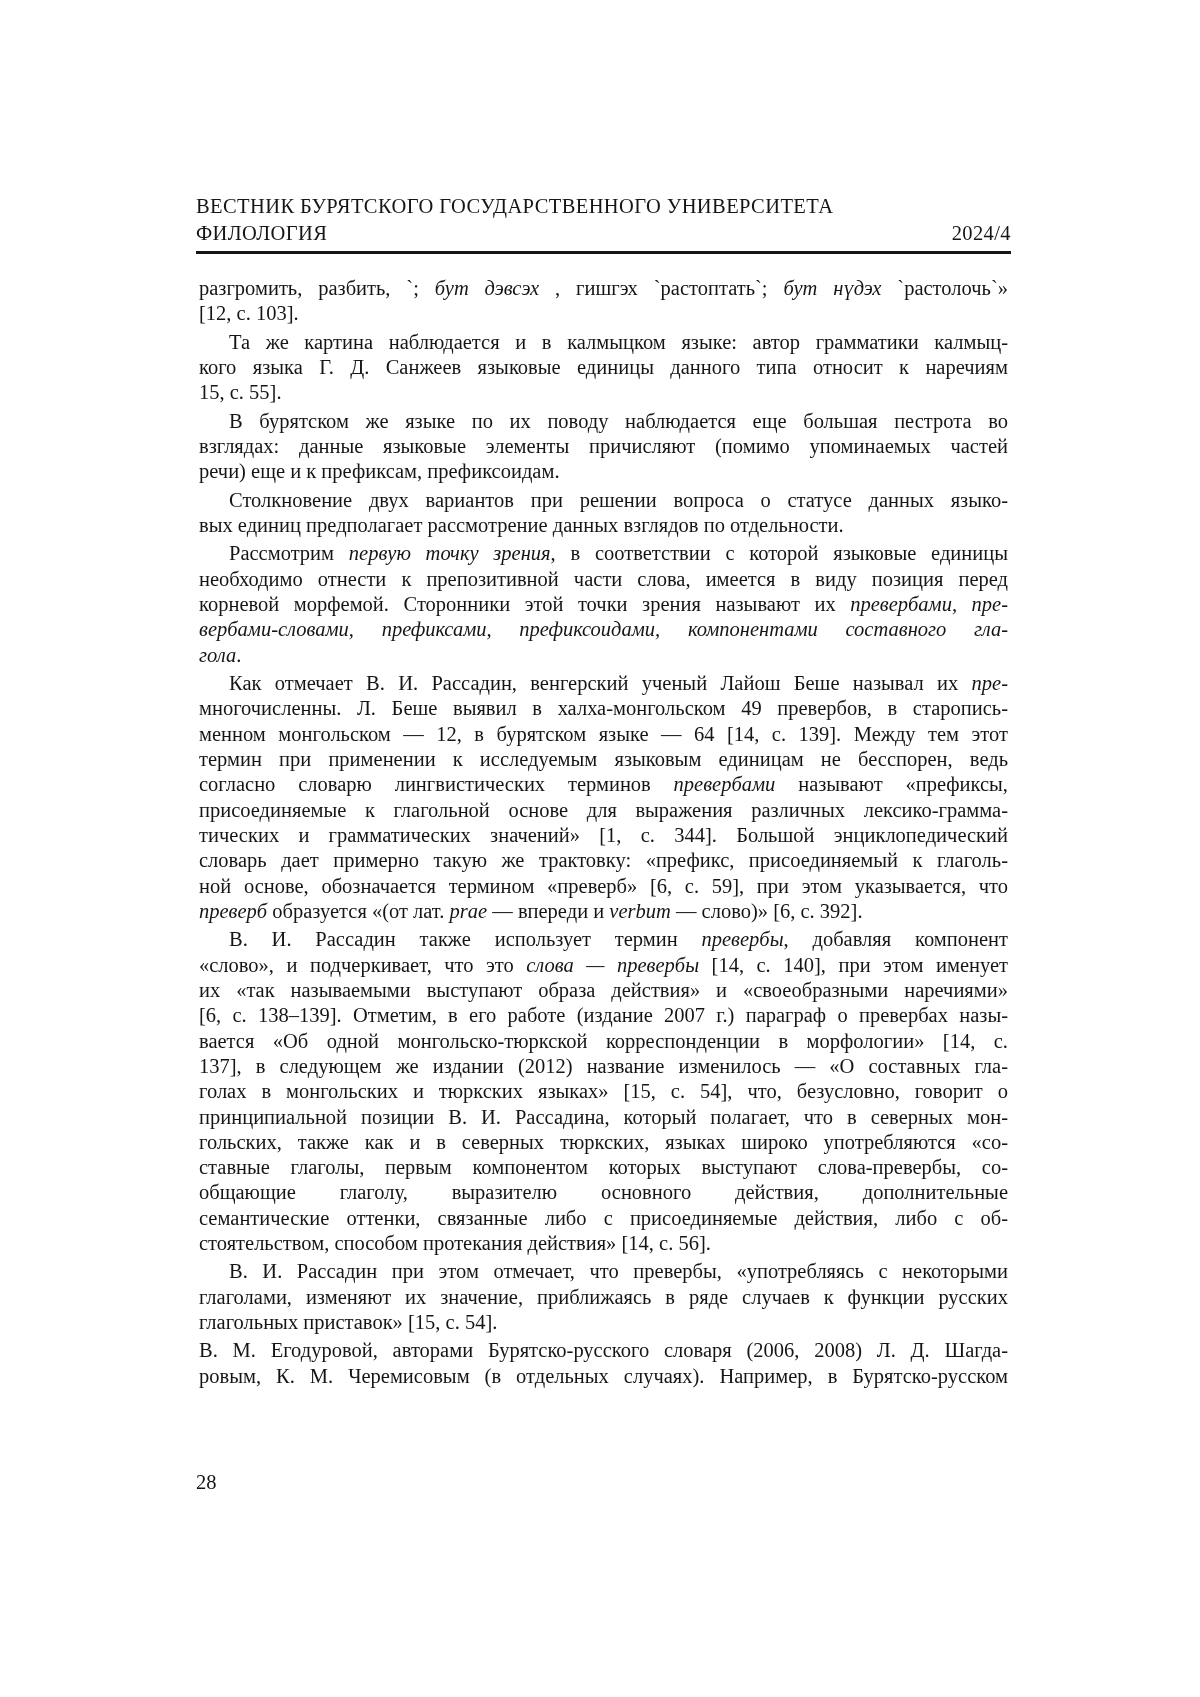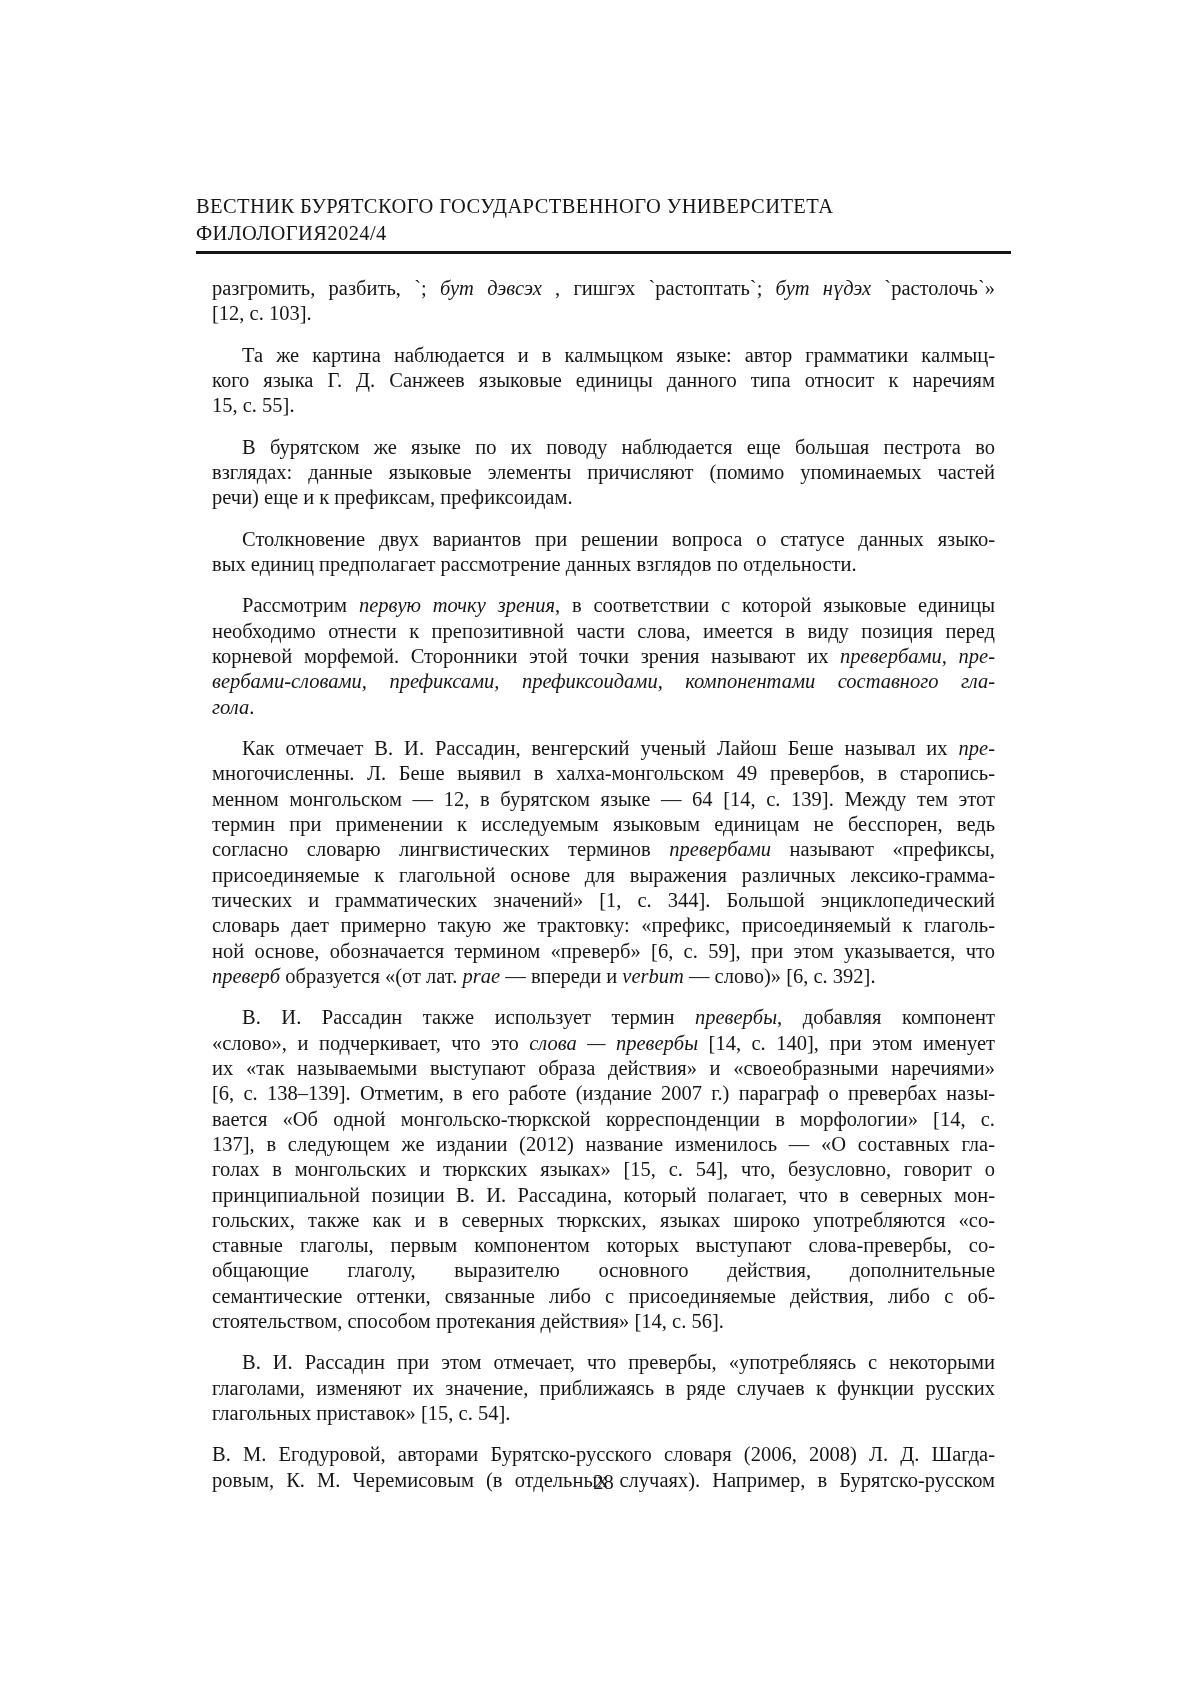--- a/index.html
+++ b/index.html
@@ -20,50 +20,51 @@
     width: 815px;
   }
   .mast-line {
     font-size: 20.5px;
     line-height: 27px;
     letter-spacing: 0.4px;
     white-space: nowrap;
   }
   .mast-row {
     display: flex;
+    justify-content: space-between;
   }
   .rule {
     height: 3px;
     background: var(--fg, #1a1a1a);
     margin-top: 4px;
   }
   .article {
     margin-top: 22px;
     font-size: 20.5px;
     line-height: 25.33px;
   }
-  .para { margin: 16px; }
+  .para { margin: 3px; }
   .line {
     text-align: justify;
     text-align-last: justify;
     min-height: 25.33px;
   }
   .line.last {
     text-align-last: left;
   }
   .line.indent {
     text-indent: 30px;
   }
   .it { font-style: italic; }
   .page-number {
     position: absolute;
     top: 1277px;
     left: 0;
     width: 100%;
-    text-align: center;
+    text-align: left;
     font-size: 20.5px;
     line-height: 25px;
   }
 </style>
 </head>
 <body>
 
 <div class="page">
   <div class="masthead">
     <div class="mast-line">ВЕСТНИК БУРЯТСКОГО ГОСУДАРСТВЕННОГО УНИВЕРСИТЕТА</div>

